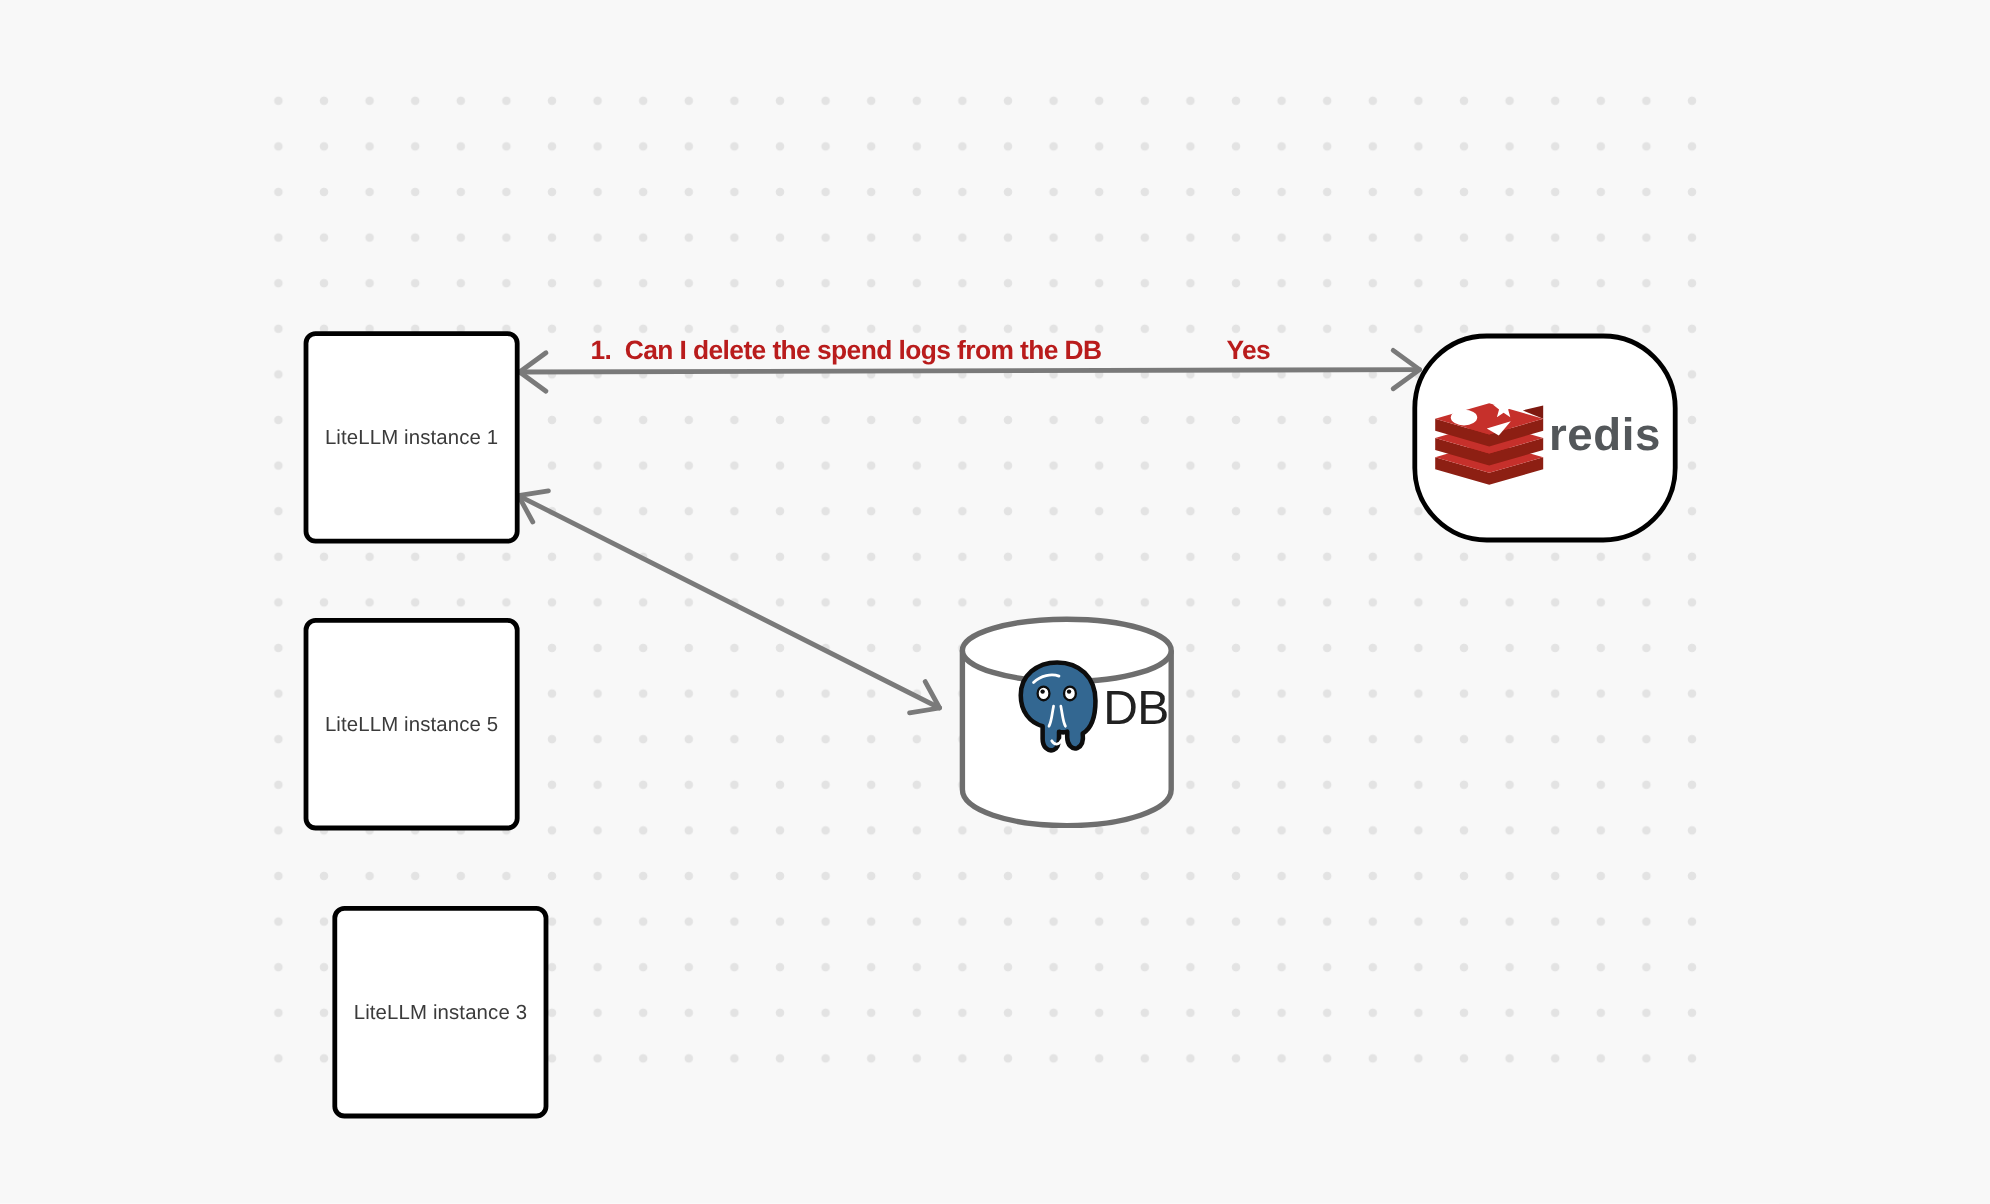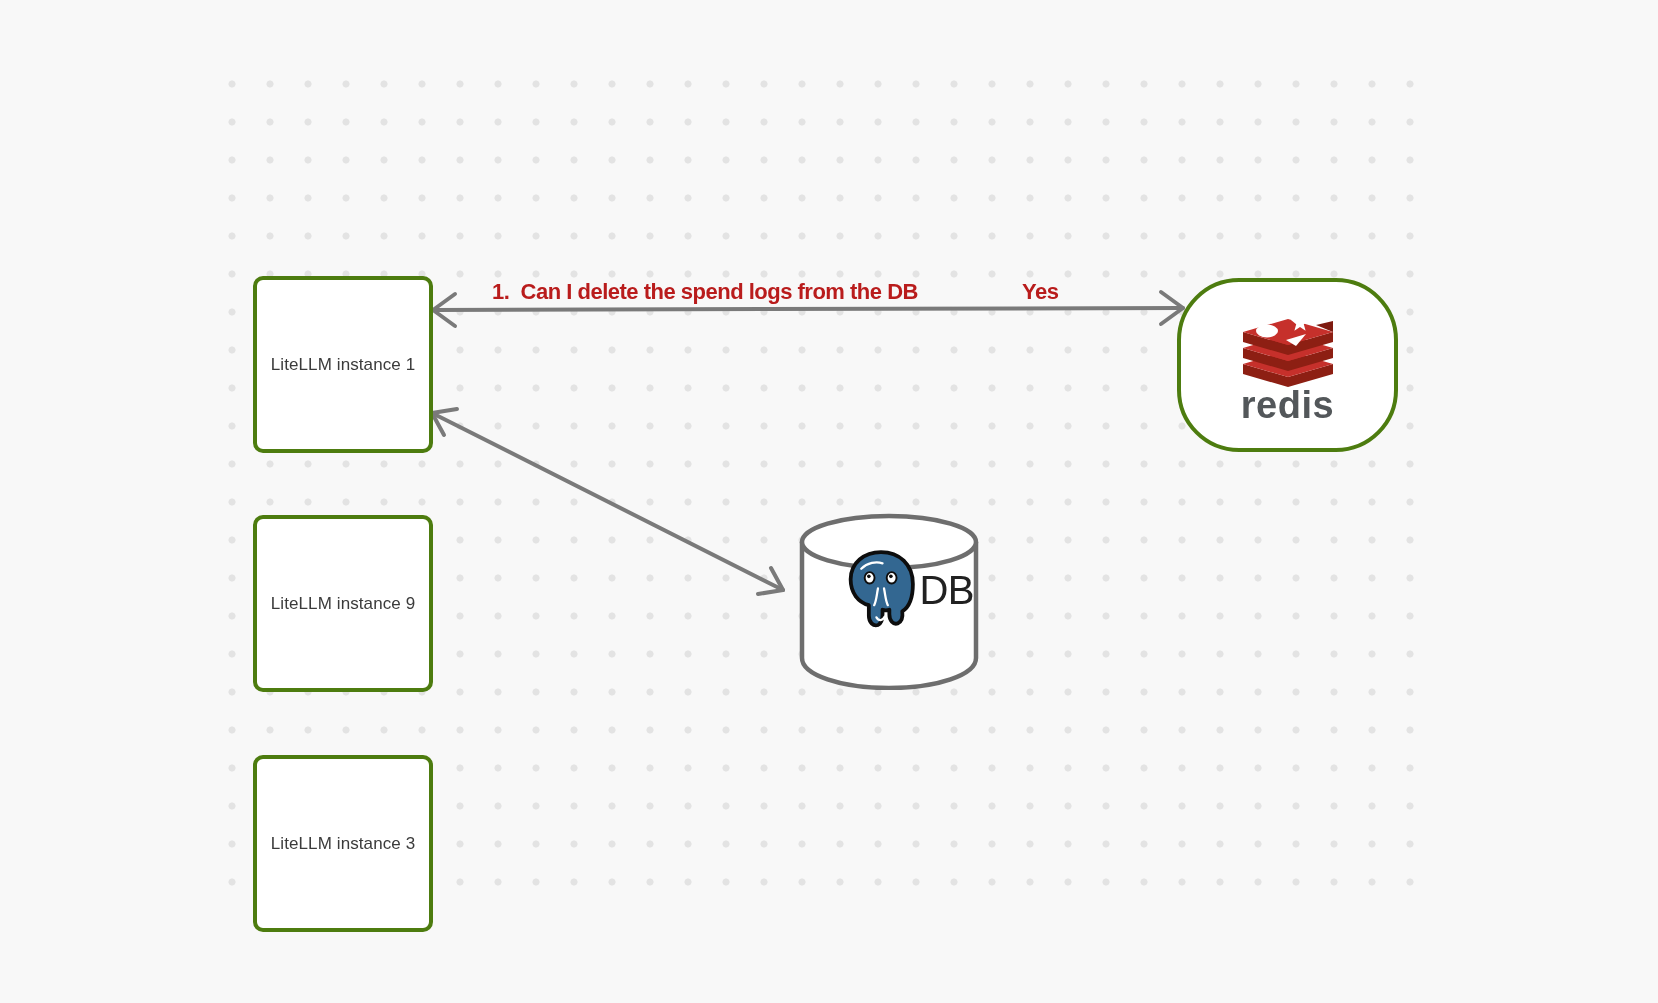--- a/index.html
+++ b/index.html
@@ -12,36 +12,36 @@
   }
   #dotgrid{
     position:absolute;
     left:213px;top:65px;width:1216px;height:836px;
     background-image:radial-gradient(circle,#e3e3e3 3.2px,rgba(227,227,227,0) 3.9px);
     background-size:38px 38px;
   }
   .node{
     position:absolute;
     background:#ffffff;
-    border:4px solid #4d7c0f;
+    border:4px solid #000000;
     box-sizing:border-box;
     display:flex;align-items:center;justify-content:center;
   }
   .instance-box{
     width:180px;height:177px;left:253px;
     border-radius:10px;
   }
   .instance-label{
     font-size:17px;color:#3b3b3b;
     letter-spacing:0.1px;
   }
   #redis-node{
     left:1177px;top:278px;width:221px;height:174px;
     border-radius:62px;
-    flex-direction:column;
+    flex-direction:row;
   }
   .redis-wordmark{
     font-size:38px;font-weight:bold;color:#53575a;
     letter-spacing:0.5px;line-height:1;
     margin-top:-4px;
   }
   #db-node{
     position:absolute;left:798px;top:512px;width:182px;height:178px;
   }
   #db-content{
@@ -86,24 +86,24 @@
       <path d="M457,409 L432,413 L444,435"></path>
       <path d="M758,594 L783,590 L771,568"></path>
     </g>
   </svg>
 
   <div class="node instance-box" style="top:276px;">
     <span class="instance-label">LiteLLM instance 1</span>
   </div>
 
   <div class="node instance-box" style="top:515px;">
-    <span class="instance-label">LiteLLM instance 9</span>
+    <span class="instance-label">LiteLLM instance 5</span>
   </div>
 
-  <div class="node instance-box" style="top:755px;">
+  <div class="node instance-box" style="top:755px;margin-left:24px;">
     <span class="instance-label">LiteLLM instance 3</span>
   </div>
 
   <div class="node" id="redis-node">
     <svg width="100" height="84" viewBox="0 0 100 84">
 
       <polygon points="5,58 50,71 95,58 95,68 50,81 5,68" fill="#8d1f13"></polygon>
       <polygon points="5,58 50,45 95,58 50,71" fill="#c6302b"></polygon>
 
       <polygon points="5,42 50,55 95,42 95,52 50,65 5,52" fill="#8d1f13"></polygon>

